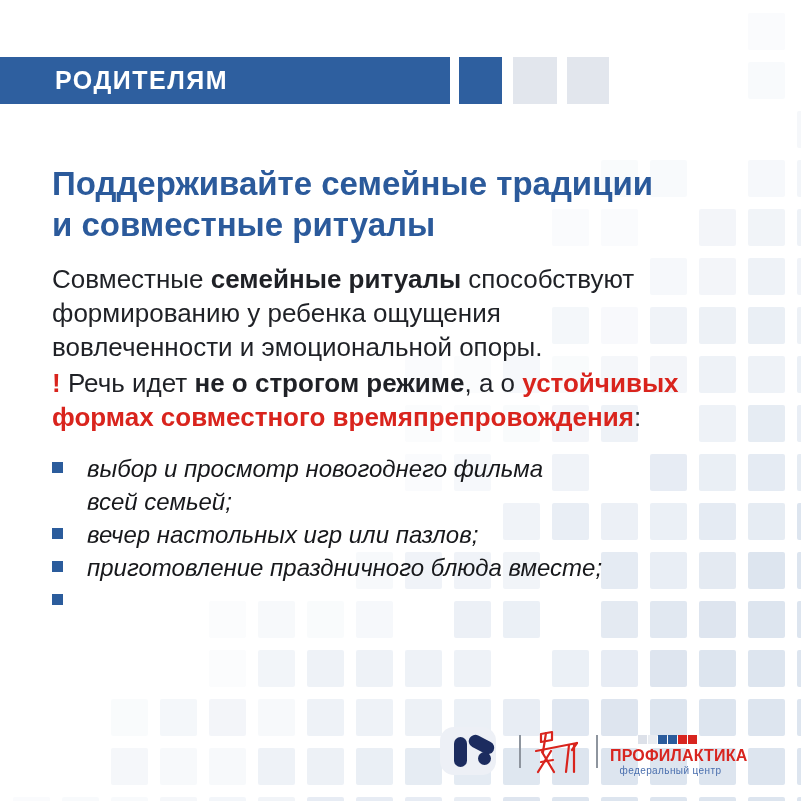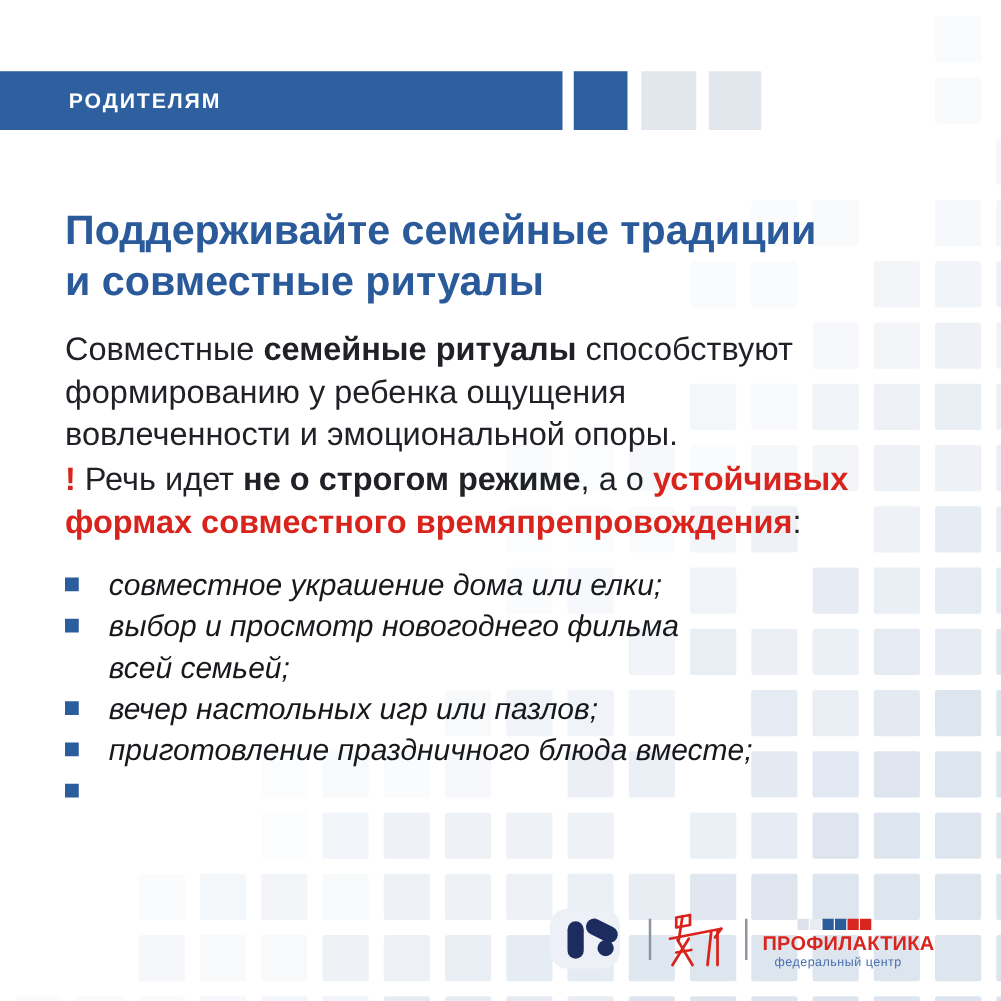--- a/index.html
+++ b/index.html
@@ -9,21 +9,21 @@
     font-family:"Liberation Sans", sans-serif;
   }
   #pattern{position:absolute;inset:0;z-index:0;}
   .pat-sq{position:absolute;width:37px;height:37px;border-radius:2px;}
 
   .layer{position:absolute;z-index:2;}
 
   
   .header-bar{left:0;top:57px;width:450px;height:47px;background:#2e5f9f;
     display:flex;align-items:center;}
-  .header-bar span{color:#ffffff;font-weight:bold;font-size:17px;letter-spacing:1.5px;
+  .header-bar span{color:#ffffff;font-weight:bold;font-size:25px;letter-spacing:1.5px;
     padding-left:55px;}
   .hdr-sq{top:57px;width:43px;height:47px;}
   .hdr-sq.b{left:459px;background:#2e5f9f;}
   .hdr-sq.g1{left:513px;background:#e2e6ed;width:44px;}
   .hdr-sq.g2{left:567px;background:#e2e6ed;width:42px;}
 
   
   .title{left:52px;top:163px;width:700px;margin:0;
     font-size:33px;font-weight:bold;line-height:41px;color:#2b5a9b;white-space:pre-line;}
   .intro{left:52px;top:262px;width:710px;margin:0;
@@ -211,24 +211,20 @@
 <p class="layer intro"><span>Совместные </span><b>семейные ритуалы</b><span> способствуют
 формированию у ребенка ощущения
 вовлеченности и эмоциональной опоры.</span></p>
 
 <p class="layer note"><span class="ex">!</span><span> Речь идет </span><span class="bd">не о строгом режиме</span><span>, а о </span><span class="rd">устойчивых
 формах совместного времяпрепровождения</span><span>:</span></p>
 
 <ul class="layer blist">
   <li>
       <i class="bullet"></i>
-      <span>совместное украшение дома или елки;</span>
-    </li>
-  <li>
-      <i class="bullet"></i>
       <span>выбор и просмотр новогоднего фильма
 всей семьей;</span>
     </li>
   <li>
       <i class="bullet"></i>
       <span>вечер настольных игр или пазлов;</span>
     </li>
   <li>
       <i class="bullet"></i>
       <span>приготовление праздничного блюда вместе;</span>

